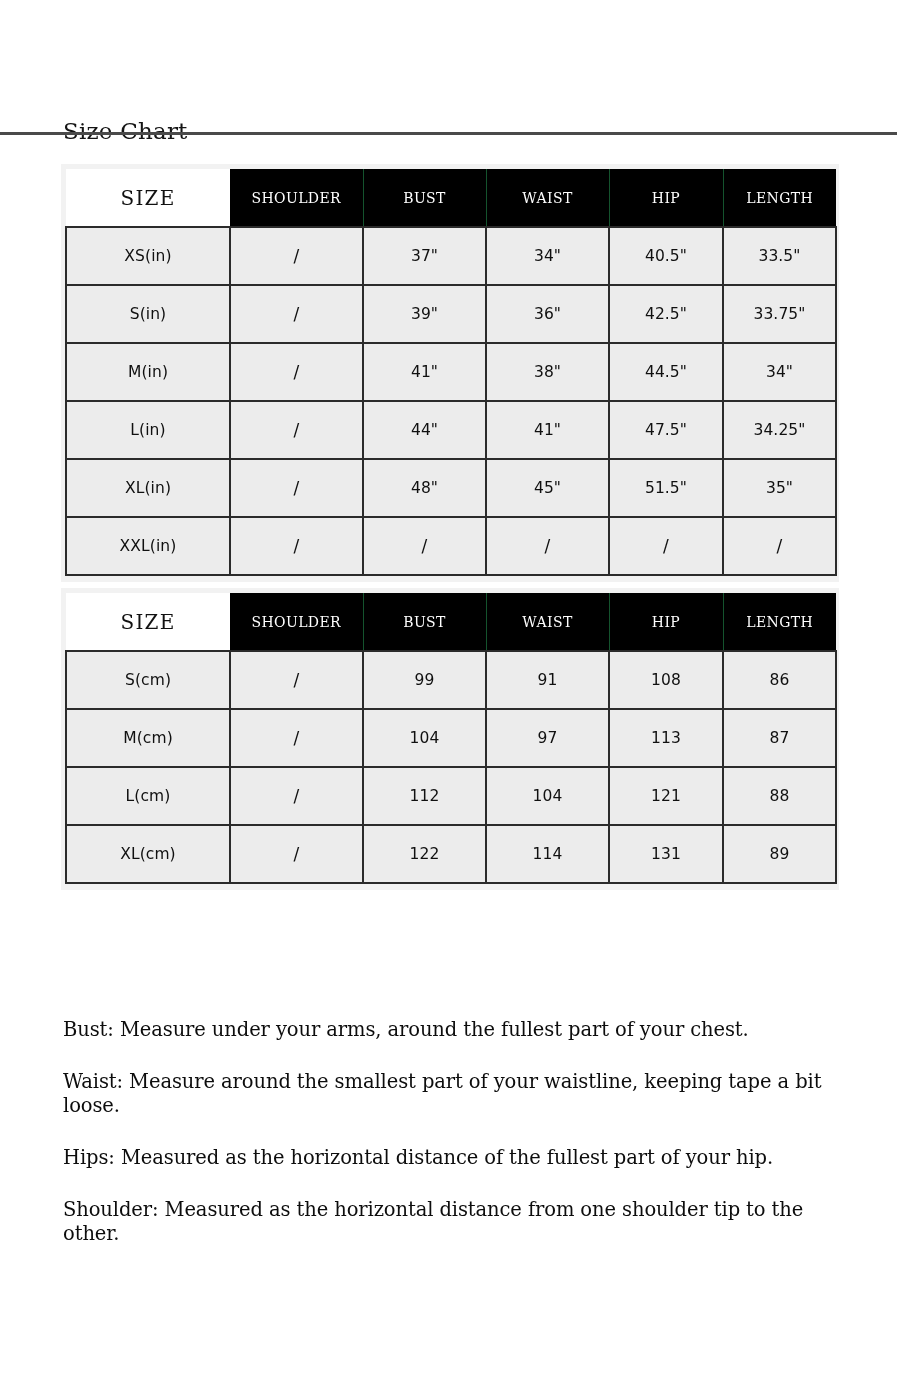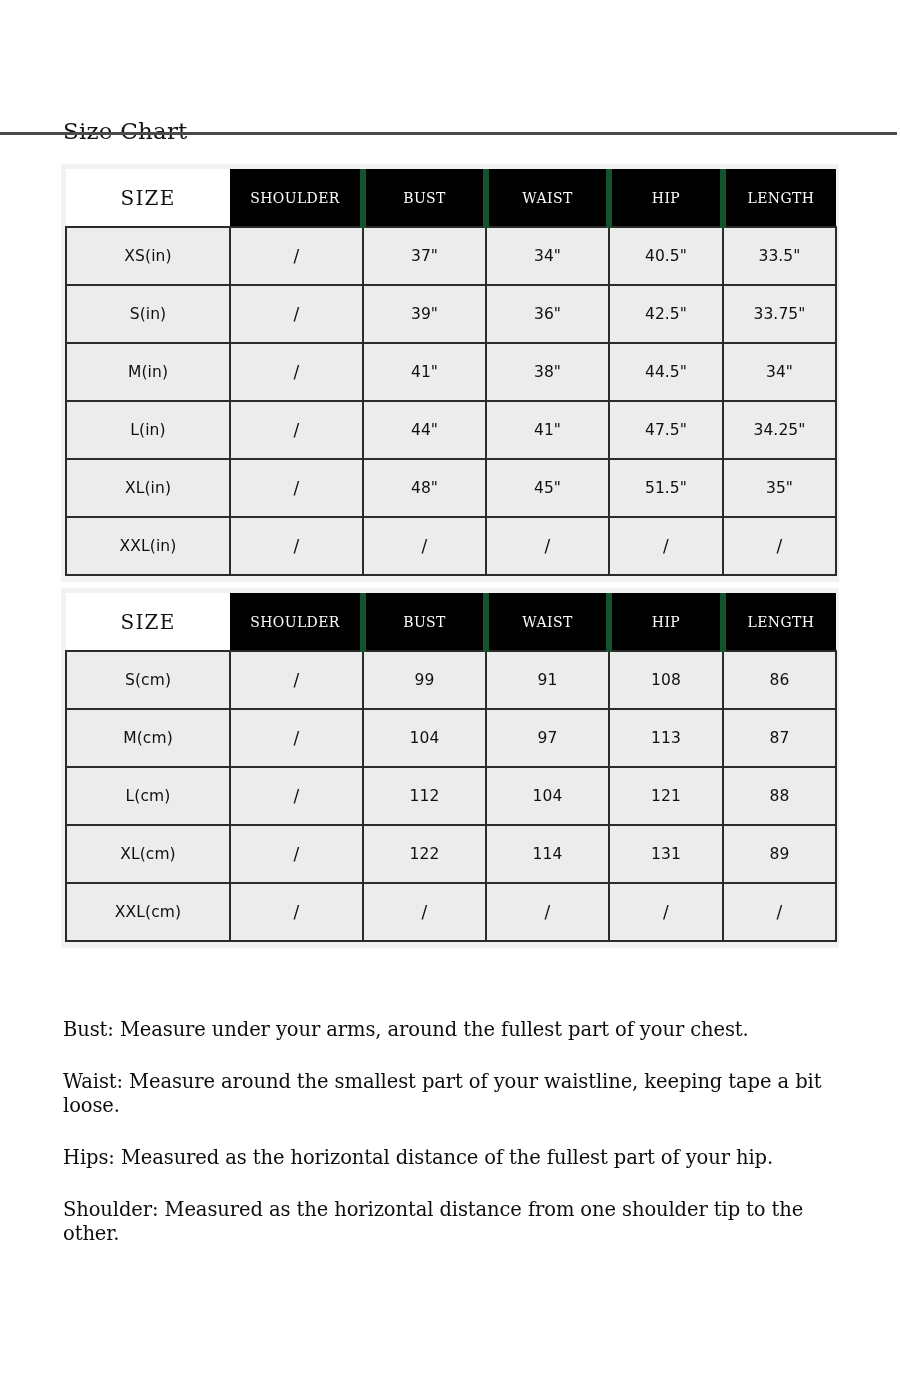--- a/index.html
+++ b/index.html
@@ -66,21 +66,21 @@
 
   
   table.size-table th {
     height: 57px;
     font-family: "DejaVu Serif", serif;
     font-weight: 400;
     font-size: 14px;
     letter-spacing: 0.4px;
     background: #000000;
     color: #ffffff;
-    border-right: 6px solid #14532d;
+    border-right: 1px solid #14532d;
     border-bottom: none;
     padding: 0;
     text-align: center;
     vertical-align: middle;
   }
   table.size-table th:last-child { border-right: none; }
   table.size-table th.size-head {
     background: #ffffff;
     color: #111111;
     font-size: 20px;
@@ -248,28 +248,20 @@
         <td>88</td>
       </tr>
       <tr>
         <td>XL(cm)</td>
         <td class="slash">/</td>
         <td>122</td>
         <td>114</td>
         <td>131</td>
         <td>89</td>
       </tr>
-      <tr>
-        <td>XXL(cm)</td>
-        <td class="slash">/</td>
-        <td class="slash">/</td>
-        <td class="slash">/</td>
-        <td class="slash">/</td>
-        <td class="slash">/</td>
-      </tr>
     </tbody>
   </table>
 </div>
 
 <div class="notes">
   <p class="note">Bust: Measure under your arms, around the fullest part of your chest.</p>
   <p class="note">Waist: Measure around the smallest part of your waistline, keeping tape a bit loose.</p>
   <p class="note">Hips: Measured as the horizontal distance of the fullest part of your hip.</p>
   <p class="note">Shoulder: Measured as the horizontal distance from one shoulder tip to the other.</p>
 </div>

